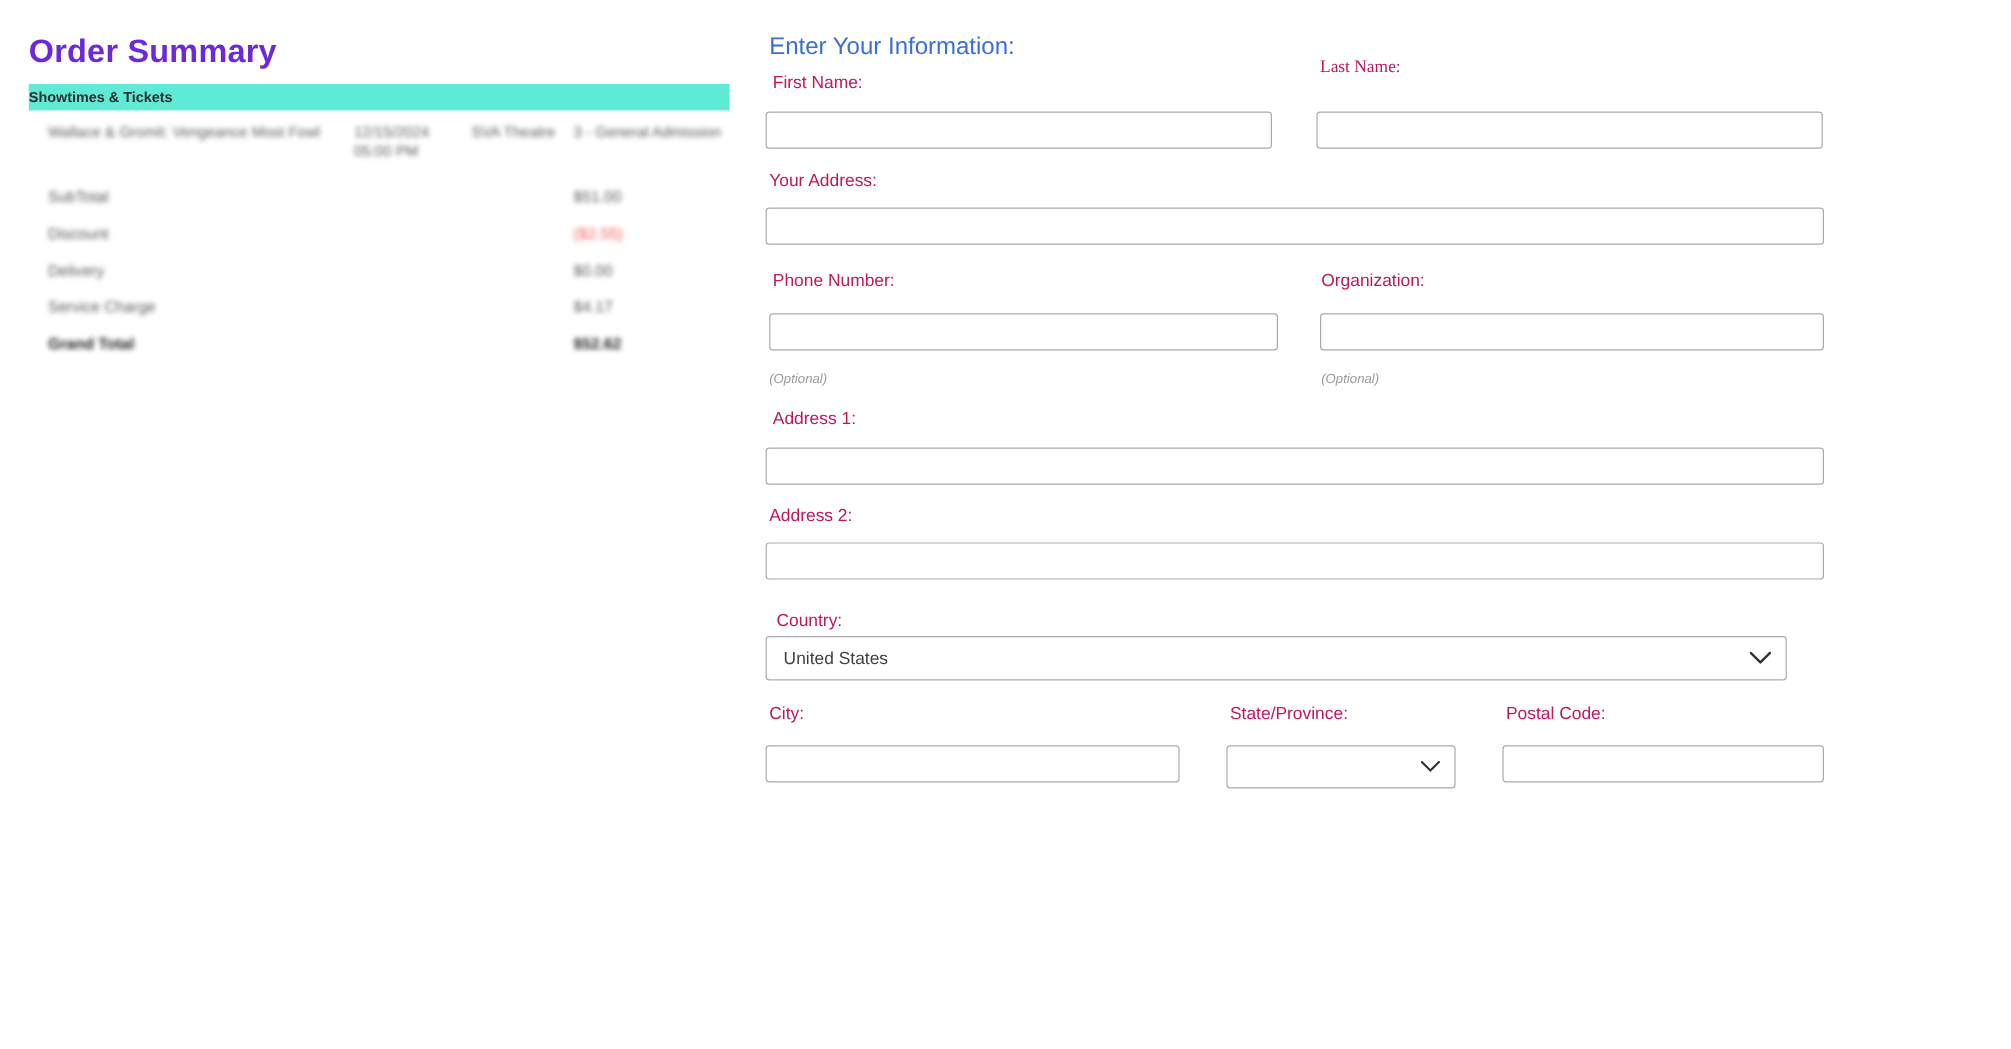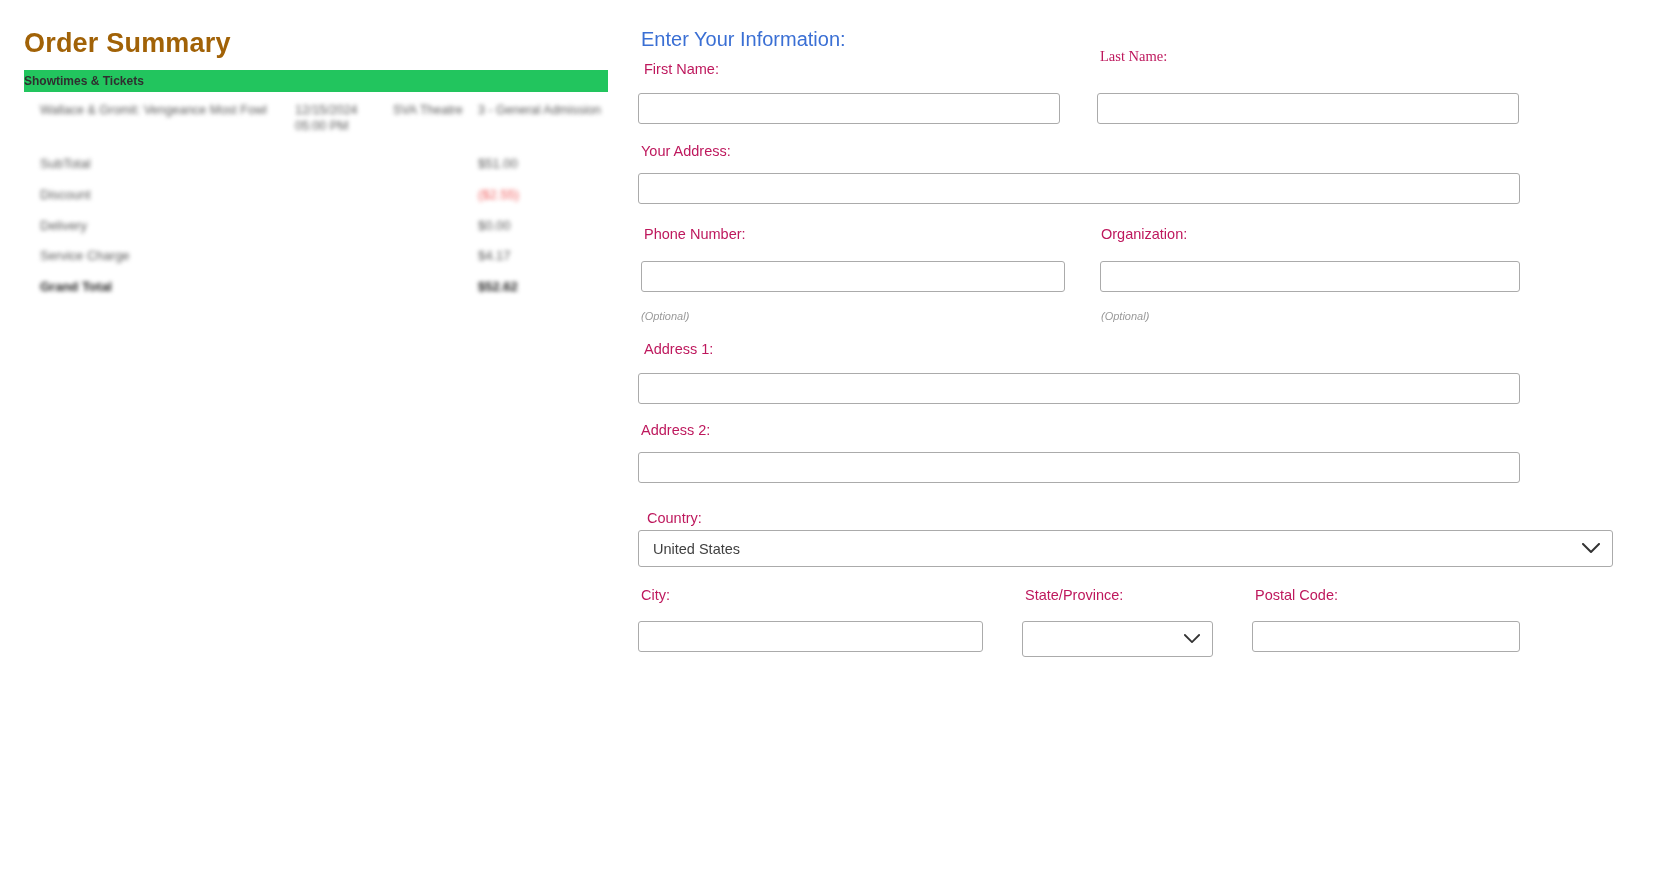--- a/index.html
+++ b/index.html
@@ -7,24 +7,24 @@
     width: 1676px; height: 874px;
     background: #ffffff;
     font-family: "Liberation Sans", sans-serif;
     color: #3b3b3b;
     overflow: hidden;
   }
   .abs { position: absolute; }
 
   
   #order-summary { position: absolute; left: 24px; top: 28px; width: 590px; height: 280px; }
-  .os-title { font-size: 27px; font-weight: 600; color: #a16207; letter-spacing: .2px; }
+  .os-title { font-size: 27px; font-weight: 600; color: #6d28d9; letter-spacing: .2px; }
   .os-band {
     position: absolute; left: 0; top: 42px; width: 584px; height: 22px;
-    background: #22c55e; display: flex; align-items: center;
+    background: #5eead4; display: flex; align-items: center;
   }
   .os-band span { font-size: 12px; font-weight: 600; color: #2f2f2f; }
   .os-blur { position: absolute; left: 0; top: 66px; width: 584px; height: 220px;
              filter: blur(2.2px); color: #5a5a5a; }
   .os-cell { position: absolute; font-size: 12.5px; line-height: 16px; }
   .os-row-label { position: absolute; font-size: 13px; }
   .os-row-value { position: absolute; font-size: 13px; }
   .red-val { color: #f05a5a; }
   .bold-row { font-weight: 700; color: #1d1d1d; }
 
@@ -119,21 +119,21 @@
   <div class="abs" style="left:10px; top:353px; width:882px;">
     <input class="ti" style="">
   </div>
 
   <div class="lbl abs" style="left:13px; top:402px;">Address 2:</div>
   <div class="abs" style="left:10px; top:432px; width:882px;">
     <input class="ti" style="">
   </div>
 
   <div class="lbl abs" style="left:19px; top:490px;">Country:</div>
-  <div class="select abs" style="left:10px; top:510px; width:975px; height:37px;">
+  <div class="select abs" style="left:10px; top:510px; width:851px; height:37px;">
     <span class="sel-text">United States</span>
     <svg width="18" height="11" viewBox="0 0 18 11">
       <polyline points="1,1 9,9 17,1" fill="none" stroke="#333" stroke-width="2" stroke-linecap="round" stroke-linejoin="round"></polyline>
     </svg>
   </div>
 
   <div class="lbl abs" style="left:13px; top:567px;">City:</div>
   <div class="lbl abs" style="left:397px; top:567px;">State/Province:</div>
   <div class="lbl abs" style="left:627px; top:567px;">Postal Code:</div>
 

